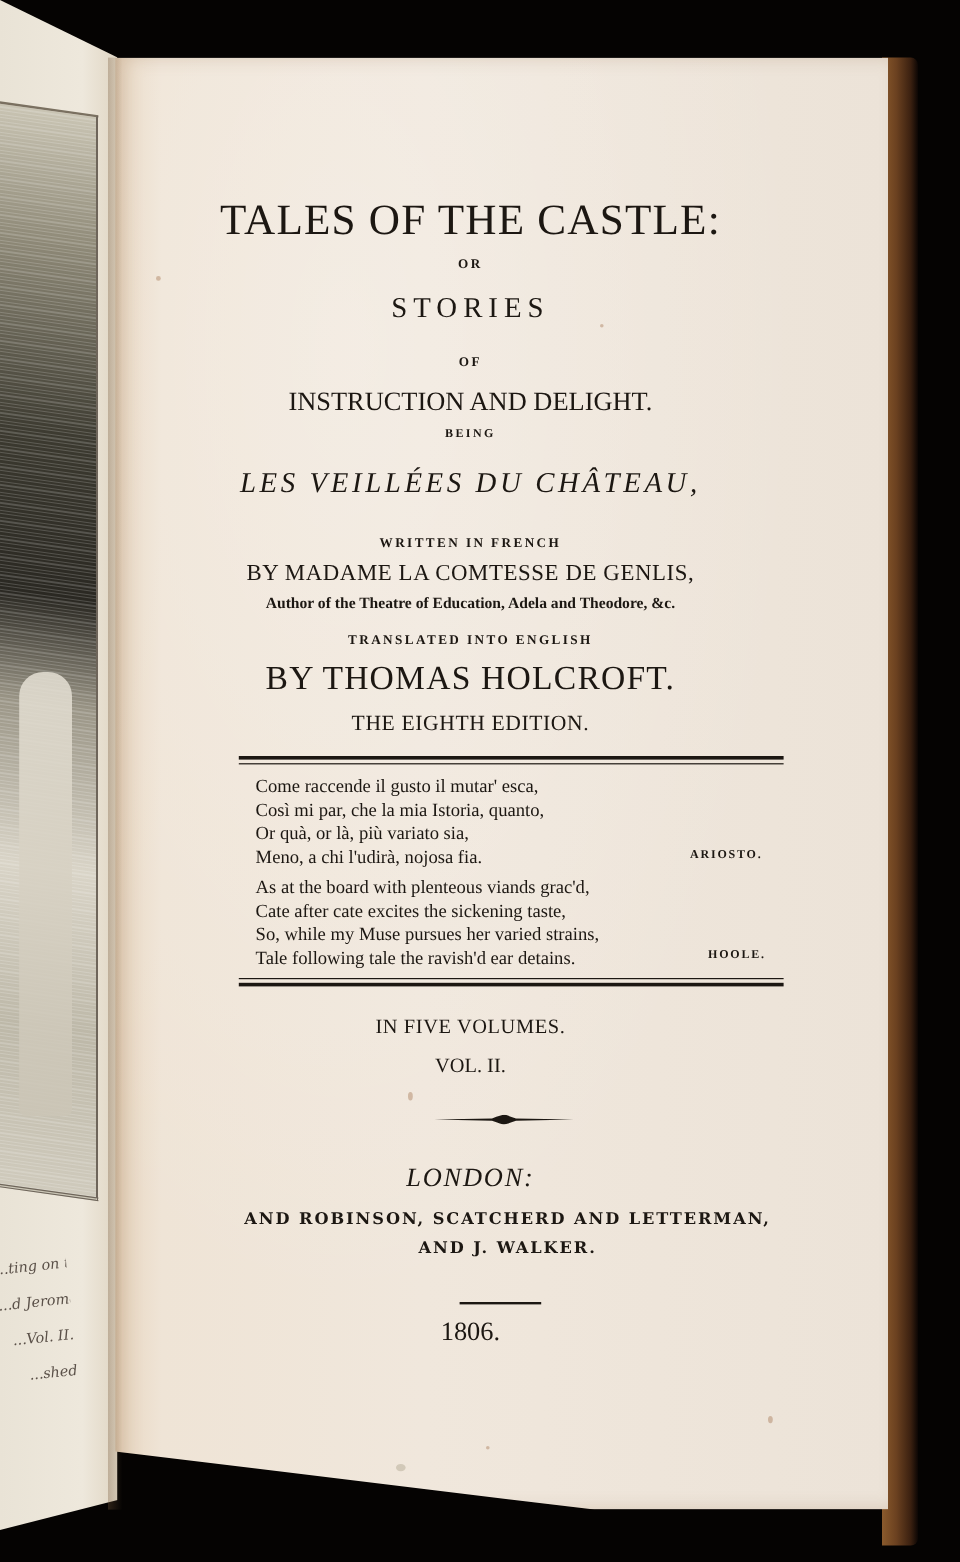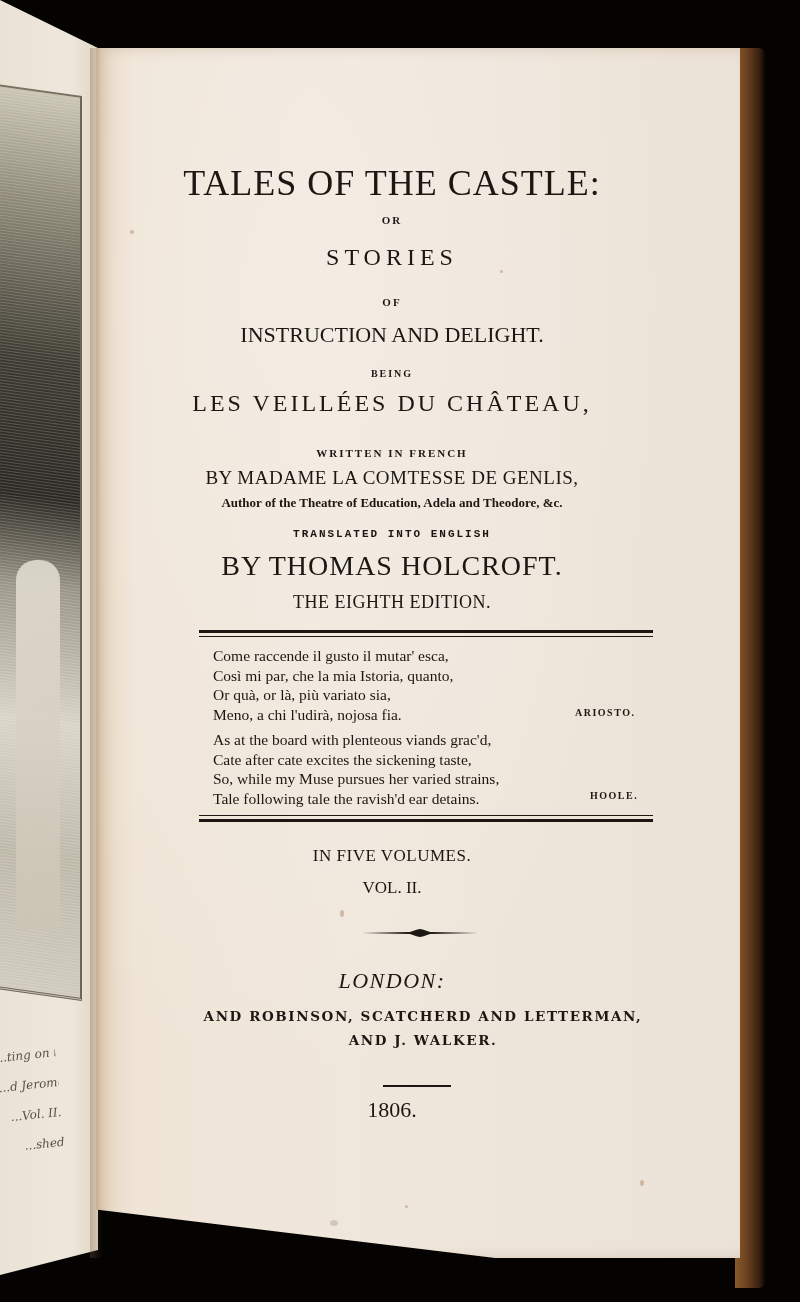--- a/index.html
+++ b/index.html
@@ -58,26 +58,26 @@
     background: linear-gradient(90deg, rgba(120,90,60,0.35), rgba(120,90,60,0));
   }
   
   .tp { position: absolute; left: 96px; width: 592px; text-align: center; margin: 0; }
   .smallcaps { font-size: 11px; letter-spacing: 2px; font-weight: bold; }
   .t-main { top: 162px; font-size: 36px; letter-spacing: 1px; font-weight: normal; }
   .t-or { top: 214px; }
   .t-stories { top: 244px; font-size: 24px; letter-spacing: 5px; }
   .t-of { top: 296px; }
   .t-instr { top: 322px; font-size: 22px; }
-  .t-being { top: 368px; font-size: 10px; }
-  .t-veillees { top: 390px; font-size: 24px; letter-spacing: 3px; }
+  .t-being { top: 356px; font-size: 10px; }
+  .t-veillees { top: 390px; font-size: 24px; font-style: italic; letter-spacing: 3px; }
   .t-written { top: 447px; }
   .t-madame { top: 467px; font-size: 19px; letter-spacing: 0.5px; }
   .t-author { top: 495px; font-size: 13px; font-weight: bold; }
-  .t-translated { top: 528px; font-family: Liberation Mono, monospace; }
+  .t-translated { top: 528px; }
   .t-holcroft { top: 550px; font-size: 28px; letter-spacing: 1px; }
   .t-edition { top: 592px; font-size: 18px; letter-spacing: 0.5px; }
   .rule { position: absolute; left: 199px; width: 454px; }
   .rule-top { top: 630px; border-top: 3px solid #1c1712; height: 3px; border-bottom: 1px solid #1c1712; }
   .rule-bot { top: 815px; border-top: 1px solid #1c1712; height: 3px; border-bottom: 3px solid #1c1712; }
   .verse {
     position: absolute; left: 213px; width: 440px;
     font-size: 15.5px; line-height: 19.5px;
   }
   .verse-1 { top: 646px; }

